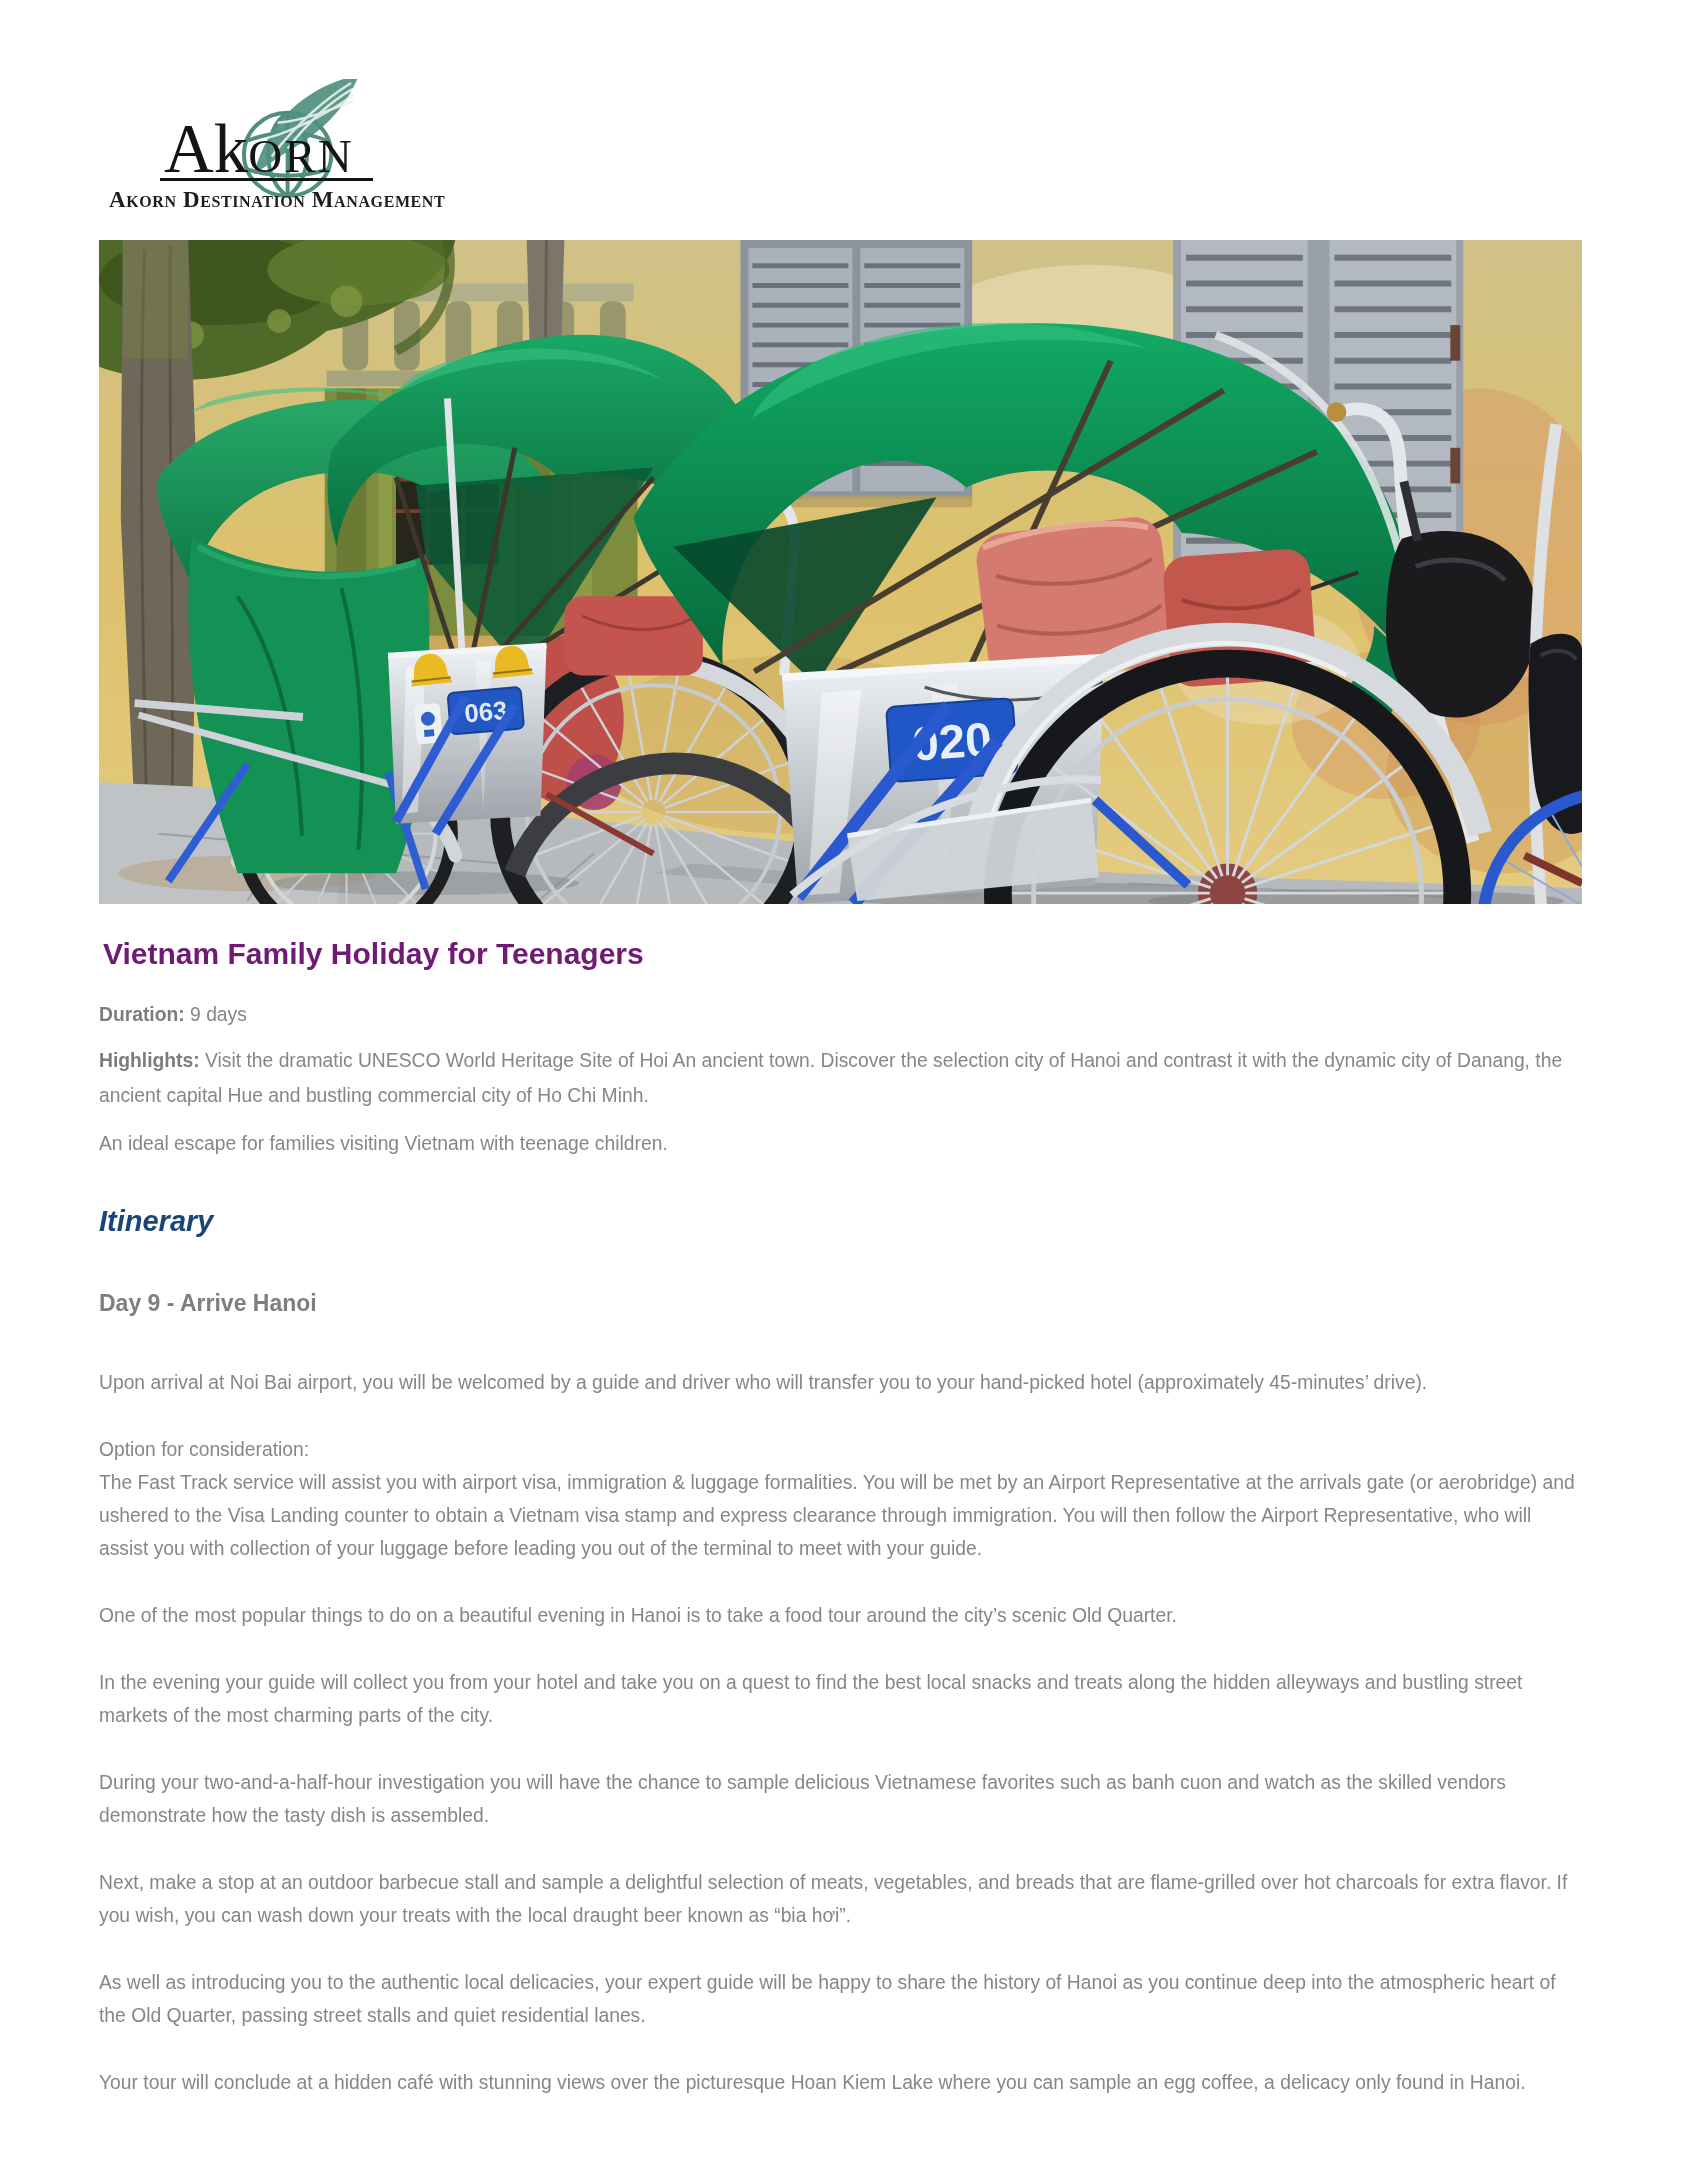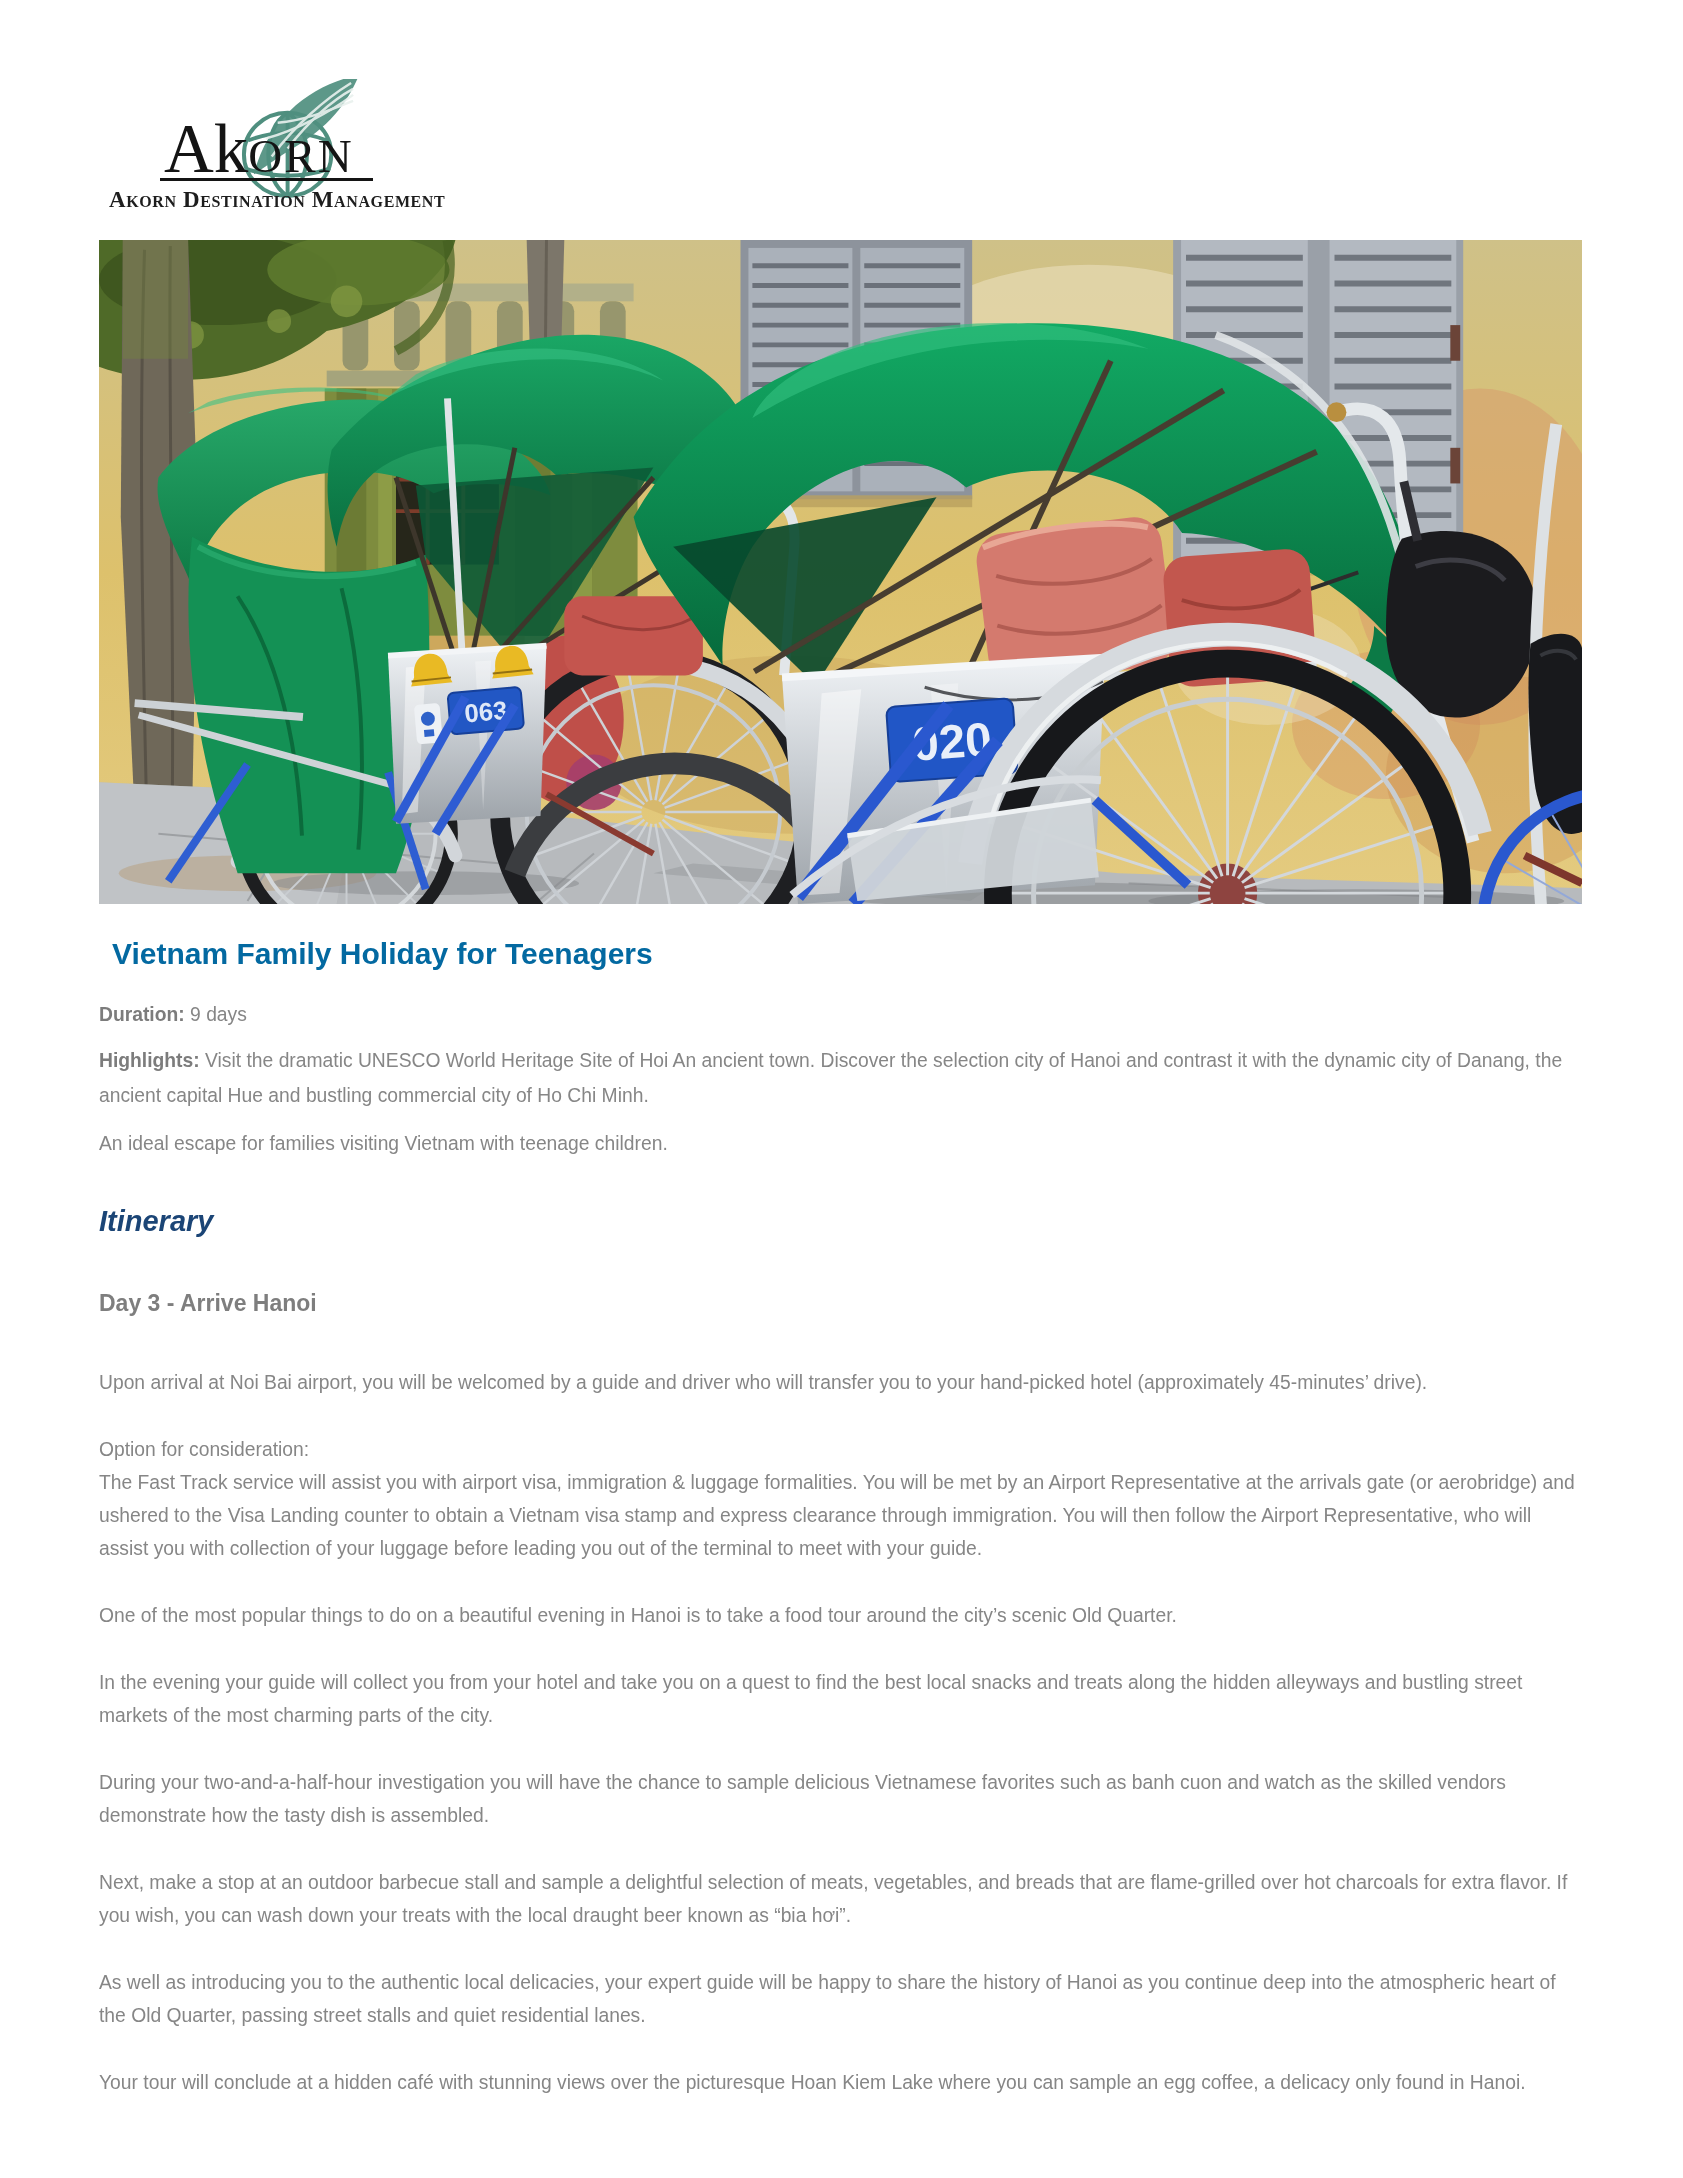--- a/index.html
+++ b/index.html
@@ -17,21 +17,21 @@
   .logo-underline{position:absolute;left:61px;top:87px;width:213px;height:3px;background:#141414;z-index:3;}
   .logo-tagline{position:absolute;left:10px;top:96px;z-index:2;white-space:nowrap;
                 font-family:"Liberation Serif", serif;font-variant:small-caps;font-weight:600;
                 font-size:23px;letter-spacing:0.6px;color:#1d1d1d;}
 
   
   .hero{margin:22px 0 0;width:1483px;height:664px;padding:0;}
   .hero svg{display:block;width:1483px;height:664px;}
 
   
-  h1.title{margin:31px 13px 0;font-size:30px;line-height:37px;font-weight:bold;color:#0369a1;}
+  h1.title{margin:31px 4px 0;font-size:30px;line-height:37px;font-weight:bold;color:#701a75;}
   .meta p{margin:0;font-size:19.3px;line-height:35px;color:#868686;max-width:1485px;}
   .meta .duration{margin-top:25px;}
   .meta .highlights{margin-top:11px;}
   .meta .ideal{margin-top:13px;}
   .meta strong{color:#7c7c7c;font-weight:bold;}
   h2.itinerary-h{margin:42px 0 0;font-size:29px;line-height:36px;font-weight:bold;color:#1b4576;font-style:italic;}
   h3.day-h{margin:50px 0 0;font-size:23px;line-height:28px;font-weight:bold;color:#7e7e7e;}
   .itin p{font-size:19.3px;line-height:33px;color:#868686;max-width:1487px;margin:34px 0 0;}
   .itin p.first{margin-top:49px;}
 
@@ -434,21 +434,21 @@
 
   <h1 class="title">Vietnam Family Holiday for Teenagers</h1>
 
   <div class="meta">
     <p class="duration"><strong>Duration:</strong> <span>9 days</span></p>
     <p class="highlights"><strong>Highlights:</strong> <span>Visit the dramatic UNESCO World Heritage Site of Hoi An ancient town. Discover the selection city of Hanoi and contrast it with the dynamic city of Danang, the ancient capital Hue and bustling commercial city of Ho Chi Minh.</span></p>
     <p class="ideal">An ideal escape for families visiting Vietnam with teenage children.</p>
   </div>
 
   <h2 class="itinerary-h">Itinerary</h2>
-  <h3 class="day-h">Day 3 - Arrive Hanoi</h3>
+  <h3 class="day-h">Day 9 - Arrive Hanoi</h3>
 
   <div class="itin">
     <p class="first">Upon arrival at Noi Bai airport, you will be welcomed by a guide and driver who will transfer you to your hand-picked hotel (approximately 45-minutes’ drive).</p>
     <p><span>Option for consideration:</span><br><span>The Fast Track service will assist you with airport visa, immigration &amp; luggage formalities. You will be met by an Airport Representative at the arrivals gate (or aerobridge) and ushered to the Visa Landing counter to obtain a Vietnam visa stamp and express clearance through immigration. You will then follow the Airport Representative, who will assist you with collection of your luggage before leading you out of the terminal to meet with your guide.</span></p>
     <p>One of the most popular things to do on a beautiful evening in Hanoi is to take a food tour around the city’s scenic Old Quarter.</p>
     <p>In the evening your guide will collect you from your hotel and take you on a quest to find the best local snacks and treats along the hidden alleyways and bustling street markets of the most charming parts of the city.</p>
     <p>During your two-and-a-half-hour investigation you will have the chance to sample delicious Vietnamese favorites such as banh cuon and watch as the skilled vendors demonstrate how the tasty dish is assembled.</p>
     <p>Next, make a stop at an outdoor barbecue stall and sample a delightful selection of meats, vegetables, and breads that are flame-grilled over hot charcoals for extra flavor. If you wish, you can wash down your treats with the local draught beer known as “bia hơi”.</p>
     <p>As well as introducing you to the authentic local delicacies, your expert guide will be happy to share the history of Hanoi as you continue deep into the atmospheric heart of the Old Quarter, passing street stalls and quiet residential lanes.</p>
     <p>Your tour will conclude at a hidden café with stunning views over the picturesque Hoan Kiem Lake where you can sample an egg coffee, a delicacy only found in Hanoi.</p>

